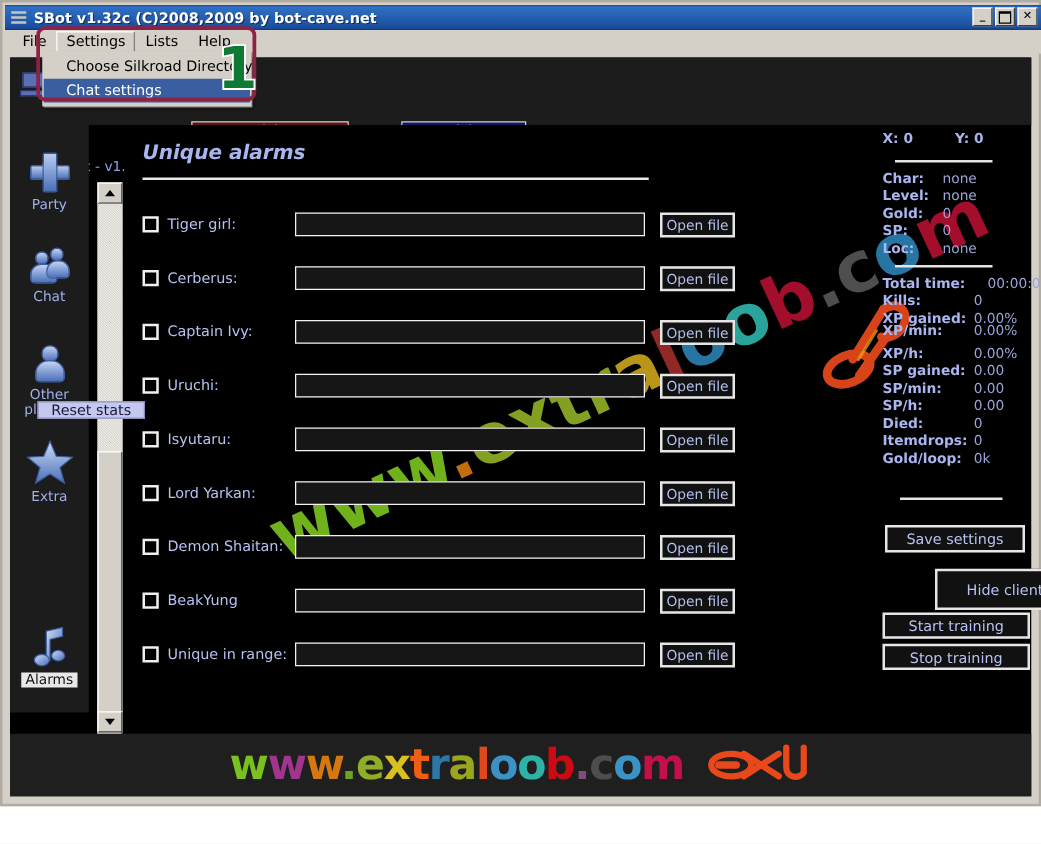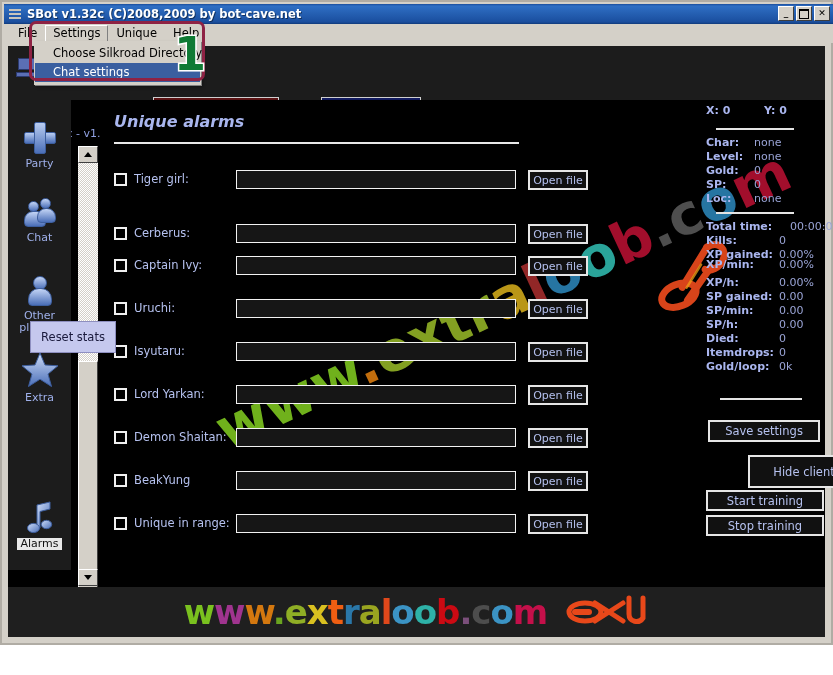--- a/index.html
+++ b/index.html
@@ -161,21 +161,21 @@
   .xy span.x{position:absolute;left:0;}
   .xy span.y{position:absolute;left:58px;}
   .hr{position:absolute;left:18px;width:78px;height:2px;background:#e4e4e4;}
   .srow{position:absolute;left:8px;width:120px;font-size:11px;line-height:14.5px;
     font-family:"DejaVu Sans","Liberation Sans",sans-serif;display:flex;}
   .srow .k{color:#aab6ef;font-weight:bold;}
   .srow .v{color:#9aa4d6;position:absolute;}
   .btn3d{position:absolute;background:#111;border:2px solid #e6e6e6;box-sizing:border-box;
     color:#b6c2f0;font-size:11.5px;display:flex;align-items:center;justify-content:center;
     font-family:"DejaVu Sans","Liberation Sans",sans-serif;}
-  .btn-reset{left:712px;top:375px;width:86px;height:32px;background:#c5c8ee;color:#1a1a3c;
+  .btn-reset{left:712px;top:375px;width:86px;height:14px;background:#c5c8ee;color:#1a1a3c;
     border:1px solid #8e8fc0;font-size:11.5px;}
 
   
   .wm-logo{position:absolute;left:540px;top:128px;width:120px;height:100px;pointer-events:none;}
   .wm-diag{position:absolute;left:140px;top:200px;width:430px;height:260px;pointer-events:none;
     transform:rotate(-25deg);font-family:"DejaVu Sans","Liberation Sans",sans-serif;
     font-weight:bold;font-size:56px;white-space:nowrap;opacity:.92;}
   .footer{position:absolute;left:0;top:541px;width:817px;height:50px;background:#1f1f1f;
     display:flex;align-items:center;justify-content:center;}
   .footer .txt{font-family:"DejaVu Sans","Liberation Sans",sans-serif;font-weight:bold;
@@ -207,21 +207,21 @@
           </span>
         <span class="tb-btn tb-close">
             <span class="g">✕</span>
           </span>
       </span>
     </div>
 
     <div class="menubar">
       <span class="menu-item">File</span>
       <span class="menu-item open">Settings</span>
-      <span class="menu-item">Unique</span>
+      <span class="menu-item">Lists</span>
       <span class="menu-item">Help</span>
     </div>
 
   </div>
 
   <div class="client">
 
     <div class="topbars">
       <span class="pc-icon">
           <i class="scr"></i>
@@ -337,21 +337,21 @@
           </g>
         </svg>
       </div>
 
       <div class="row" style="top:70px;">
         <span class="cb"></span>
         <span class="nm">Tiger girl:</span>
         <span class="tin"></span>
         <span class="ofbtn">Open file</span>
       </div>
-      <div class="row" style="top:113px;margin-top:11px;">
+      <div class="row" style="top:113px;">
         <span class="cb"></span>
         <span class="nm">Cerberus:</span>
         <span class="tin"></span>
         <span class="ofbtn">Open file</span>
       </div>
       <div class="row" style="top:156px;">
         <span class="cb"></span>
         <span class="nm">Captain Ivy:</span>
         <span class="tin"></span>
         <span class="ofbtn">Open file</span>

